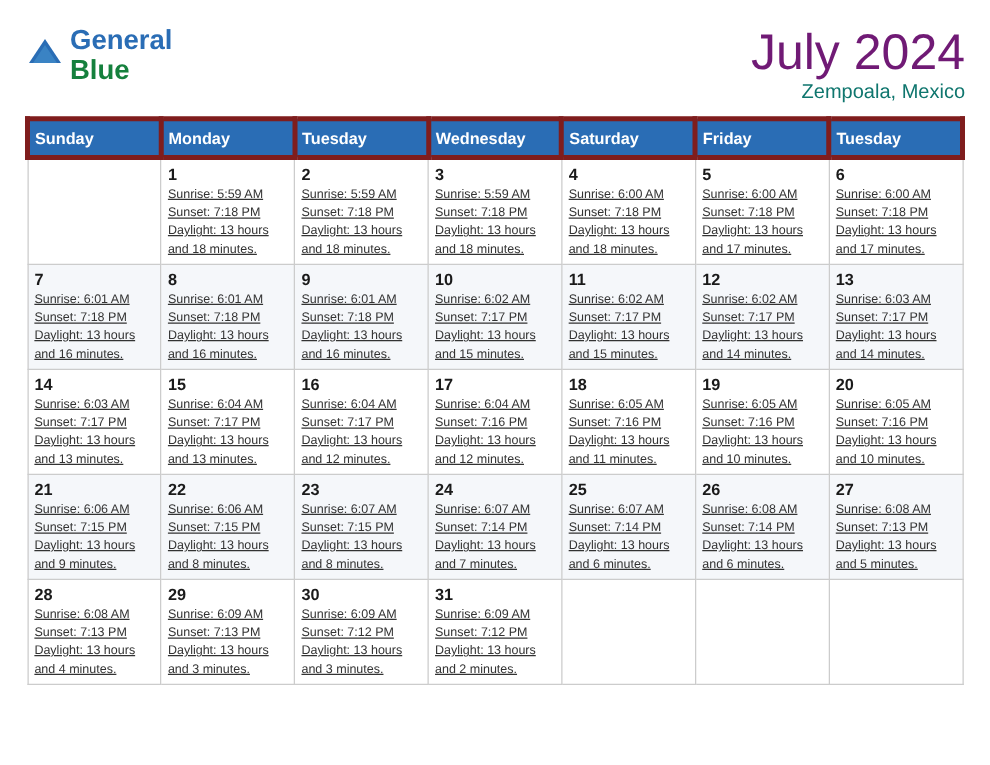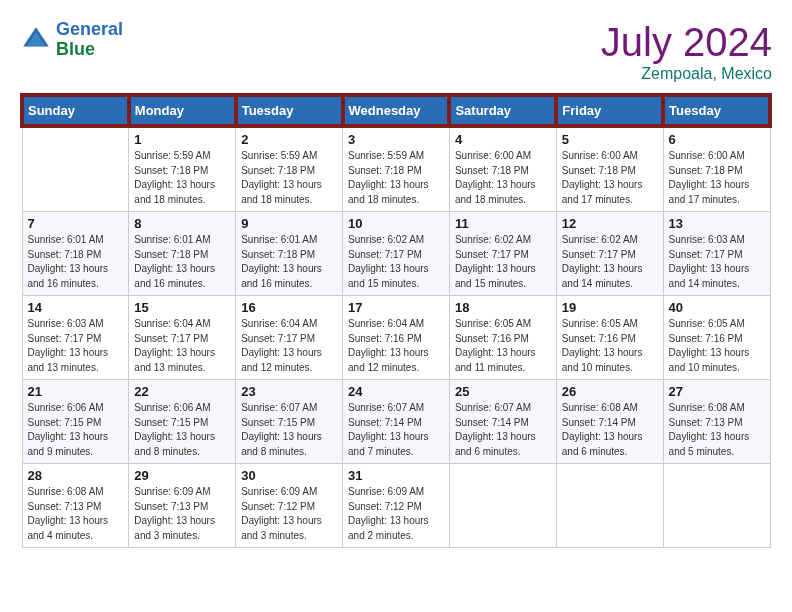--- a/index.html
+++ b/index.html
@@ -15,21 +15,21 @@
       justify-content: space-between;
       align-items: flex-start;
       margin-bottom: 10px;
     }
     .logo {
       display: flex;
       align-items: center;
       gap: 4px;
     }
     .logo-text {
-      font-size: 18px;
+      font-size: 22px;
       font-weight: bold;
       color: #1a1a1a;
       line-height: 1.1;
     }
     .logo-text span {
       color: #2a6db5;
     }
     .logo-icon {
       width: 32px;
       height: 32px;
@@ -75,20 +75,21 @@
       font-size: 13px;
       font-weight: bold;
       color: #1a1a1a;
       display: block;
       margin-bottom: 2px;
     }
     .day-info {
       font-size: 10px;
       color: #333;
       line-height: 1.45;
+      text-decoration: underline;
     }
     .empty-cell {
       background: #fff !important;
     }
   </style>
 </head>
 <body>
 
 <div class="header">
   <div class="logo">
@@ -234,21 +235,21 @@
 Sunset: 7:16 PM
 Daylight: 13 hours and 11 minutes.</div>
         </td>
         <td>
           <span class="day-number">19</span>
           <div class="day-info" style="white-space: pre-line;">Sunrise: 6:05 AM
 Sunset: 7:16 PM
 Daylight: 13 hours and 10 minutes.</div>
         </td>
         <td>
-          <span class="day-number">40</span>
+          <span class="day-number">20</span>
           <div class="day-info" style="white-space: pre-line;">Sunrise: 6:05 AM
 Sunset: 7:16 PM
 Daylight: 13 hours and 10 minutes.</div>
         </td>
       </tr>
       <tr>
         <td>
           <span class="day-number">21</span>
           <div class="day-info" style="white-space: pre-line;">Sunrise: 6:06 AM
 Sunset: 7:15 PM

